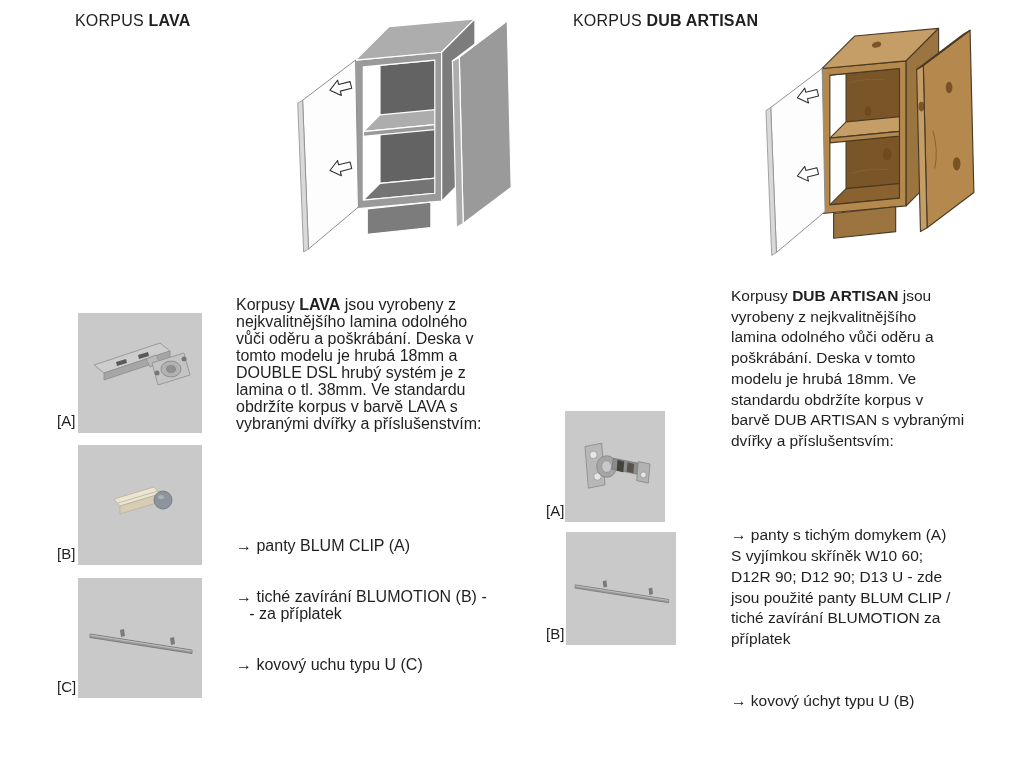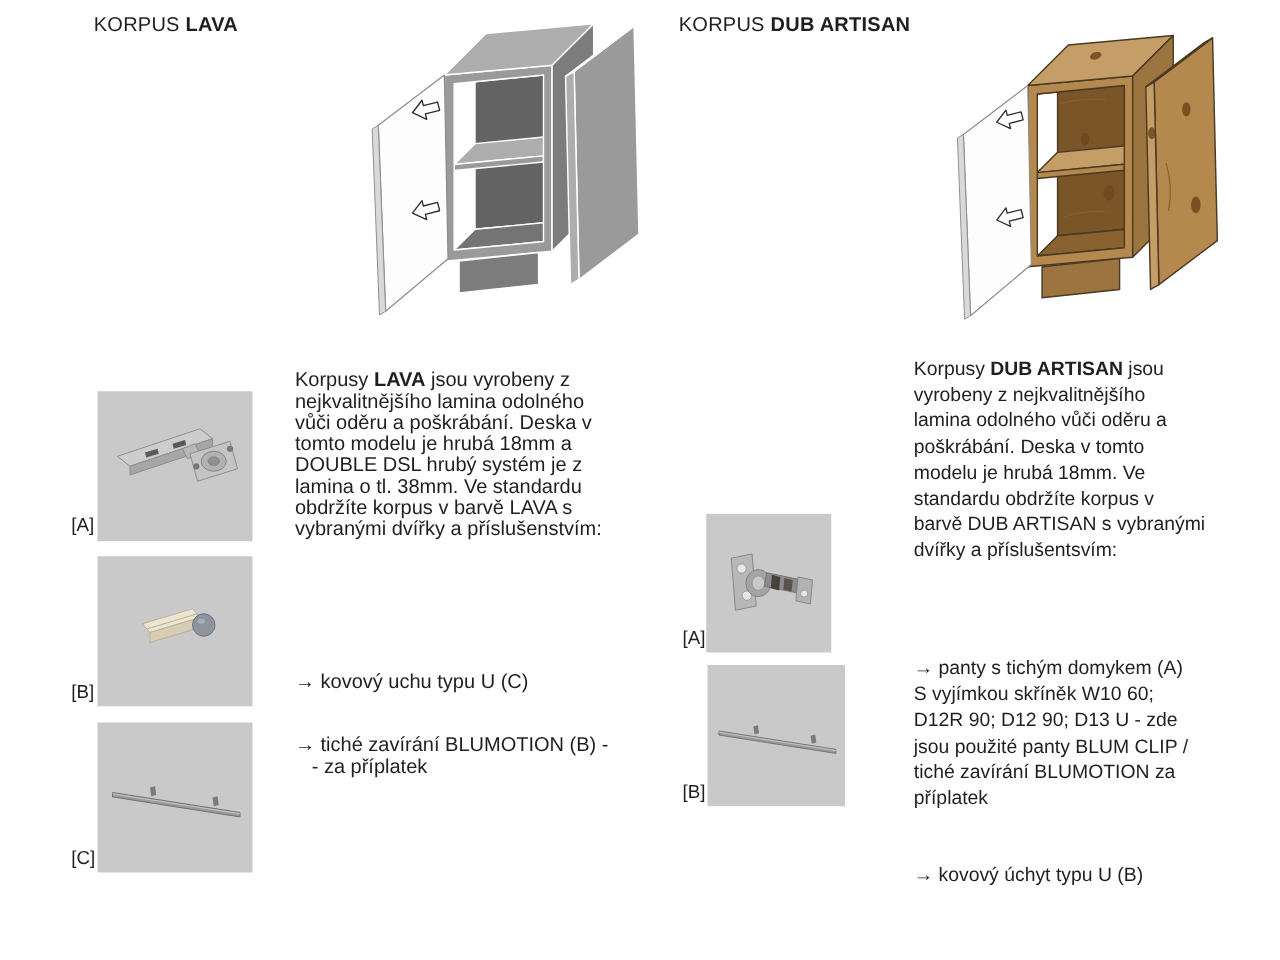--- a/index.html
+++ b/index.html
@@ -113,26 +113,27 @@
   <div class="para sz1" style="left:236px;top:296px"><span>Korpusy </span><span class="b">LAVA</span><span> jsou vyrobeny z
 nejkvalitnějšího lamina odolného
 vůči oděru a poškrábání. Deska v
 tomto modelu je hrubá 18mm a
 DOUBLE DSL hrubý systém je z
 lamina o tl. 38mm. Ve standardu
 obdržíte korpus v barvě LAVA s
 vybranými dvířky a příslušenstvím:</span></div>
 
   <div class="bullets sz1" style="left:236px;top:503px">
-    <div class="bullet">→ kovový uchu typu U (C)</div>
+    <div class="bullet">→ panty BLUM CLIP (A)</div>
     <div class="bullet">→ tiché zavírání BLUMOTION (B) -
    - za příplatek</div>
-  </div>
-
-  <div class="title" style="left:543px;top:12px"><span>KORPUS </span><span class="b">DUB ARTISAN</span></div>
+    <div class="bullet">→ kovový uchu typu U (C)</div>
+  </div>
+
+  <div class="title" style="left:573px;top:12px"><span>KORPUS </span><span class="b">DUB ARTISAN</span></div>
 
   <svg class="cab artisan" style="left:752px;top:16px" width="232" height="248" viewBox="0 0 240 260">
     <polygon class="backWall" points="97,45 170,38 170,174 97,181"></polygon>
     <polygon class="innerTop" points="80,62 153,55 170,38 97,45"></polygon>
     <polygon class="innerBottom" points="80,198 153,191 170,174 97,181"></polygon>
     <polygon class="shelfTop" points="80,128 153,121 170,104 97,111"></polygon>
     <polygon class="shelfEdge" points="80,128 153,121 153,126 80,133"></polygon>
     <path class="frontRing" fill-rule="evenodd" d="M72,55 L160,47 L160,199 L72,207 Z M80,62 L153,55 L153,191 L80,198 Z"></path>
     <polygon class="topFace" points="72,55 160,47 194,13 106,21"></polygon>
     <polygon class="rightFace" points="160,47 194,13 194,165 160,199"></polygon>

